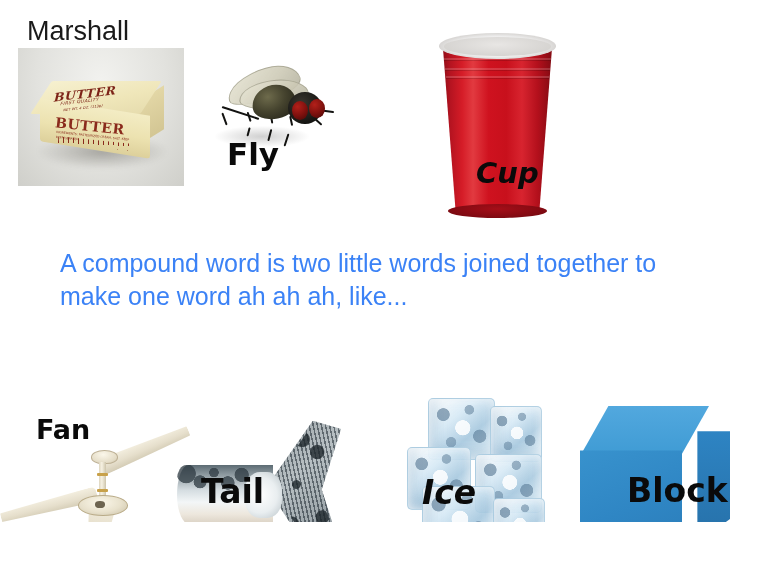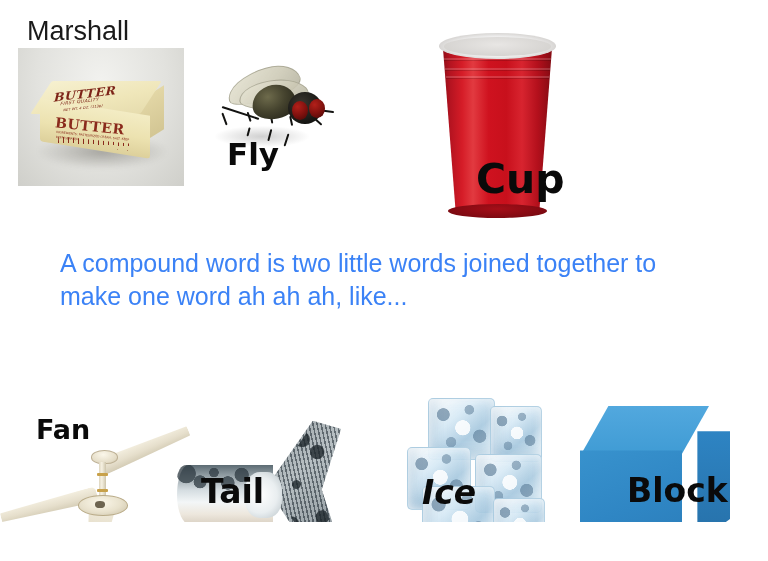--- a/index.html
+++ b/index.html
@@ -437,21 +437,21 @@
   </div>
 
   <div class="tile" id="cup-tile">
     <div class="cup-body"></div>
     <div class="cup-ring cup-ring-1"></div>
     <div class="cup-ring cup-ring-2"></div>
     <div class="cup-ring cup-ring-3"></div>
     <div class="cup-rim"></div>
     <div class="cup-rim-inner"></div>
     <div class="cup-base"></div>
-    <div class="word-label" style="left:44px; top:133px; font-size:41px;">Cup</div>
+    <div class="word-label" style="left:44px; top:133px; font-size:29px;font-style:italic;">Cup</div>
   </div>
 
 
   <div class="lesson-text">A compound word is two little words joined together to make one word ah ah ah, like...</div>
 
   <div class="tile" id="fan-tile">
     <div class="fan-blade fan-blade-left"></div>
     <div class="fan-blade fan-blade-right"></div>
     <div class="fan-blade fan-blade-down"></div>
     <div class="fan-canopy"></div>

